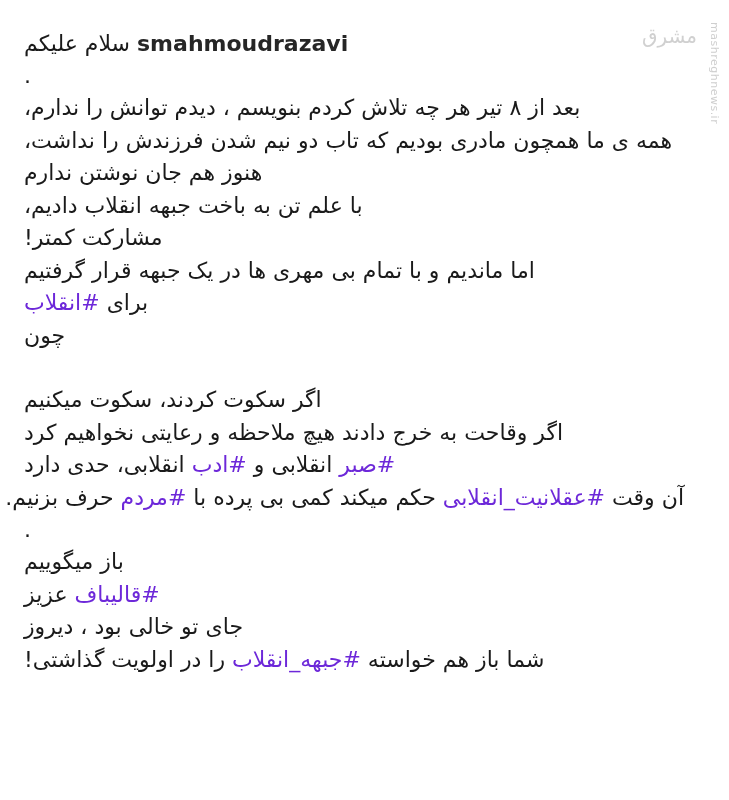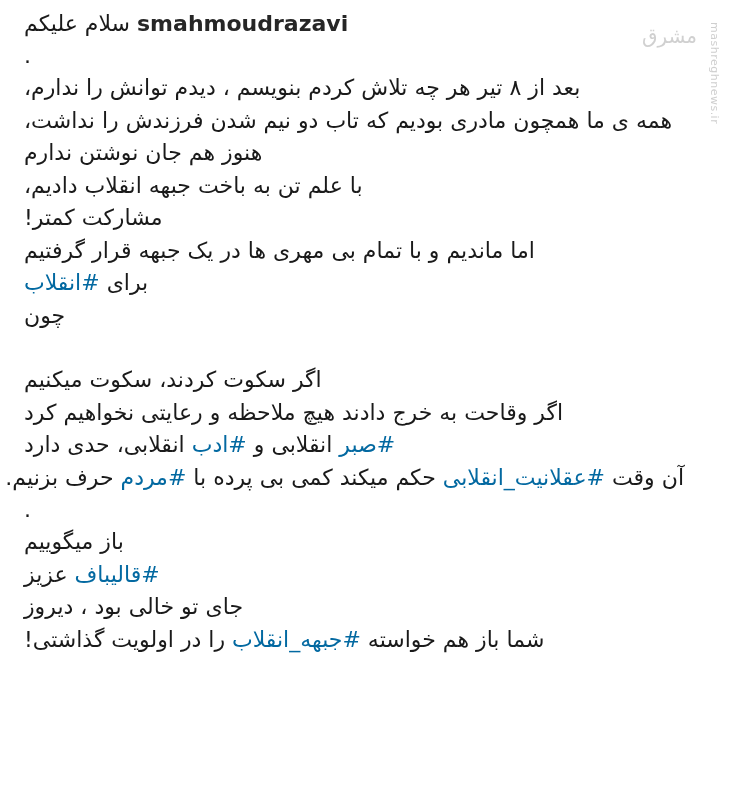--- a/index.html
+++ b/index.html
@@ -1,22 +1,22 @@
 <!DOCTYPE html>
 <html><head>
 <meta charset="utf-8">
 <style>
   html, body { margin: 0; padding: 0; background: #ffffff; }
   body { width: 729px; height: 800px; overflow: hidden; position: relative;
          font-family: "DejaVu Sans", sans-serif; color: #1a1a1a; }
-  .post { position: absolute; left: 24px; top: 8px; width: 660px; direction: rtl; text-align: left; }
+  .post { position: absolute; left: 24px; top: 28px; width: 660px; direction: rtl; text-align: left; }
   .line { direction: rtl; text-align: left; font-size: 22px; line-height: 32.5px; white-space: nowrap; unicode-bidi: plaintext; }
   .header-line { font-size: 22px; line-height: 32px; }
   .username { font-weight: bold; direction: ltr; unicode-bidi: isolate; color: #262626; }
-  .tag { color: #0369a1; text-align: center; }
+  .tag { color: #6d28d9; text-align: center; }
   .blank { height: 32px; }
   .dot { font-size: 22px; line-height: 32px; }
   .watermark { position: absolute; right: 8px; top: 12px; width: 60px; height: 120px; color: #c8c8c8; }
   .wm-logo { position: absolute; right: 24px; top: 12px; font-size: 20px; color: #d0d0d0; text-align: right; }
   .wm-text { position: absolute; right: 0px; top: 10px; writing-mode: vertical-rl; font-size: 11px; color: #cfcfcf; font-family: "DejaVu Sans", sans-serif; letter-spacing: 0.5px; }
   .footer-hint { position: absolute; left: 24px; top: 792px; width: 300px; height: 8px; }
 </style>
 </head>
 <body>
 

